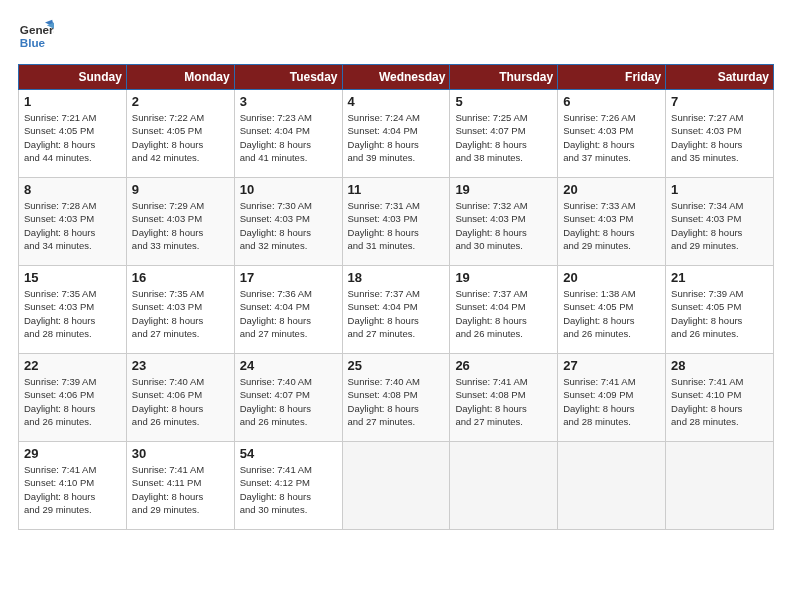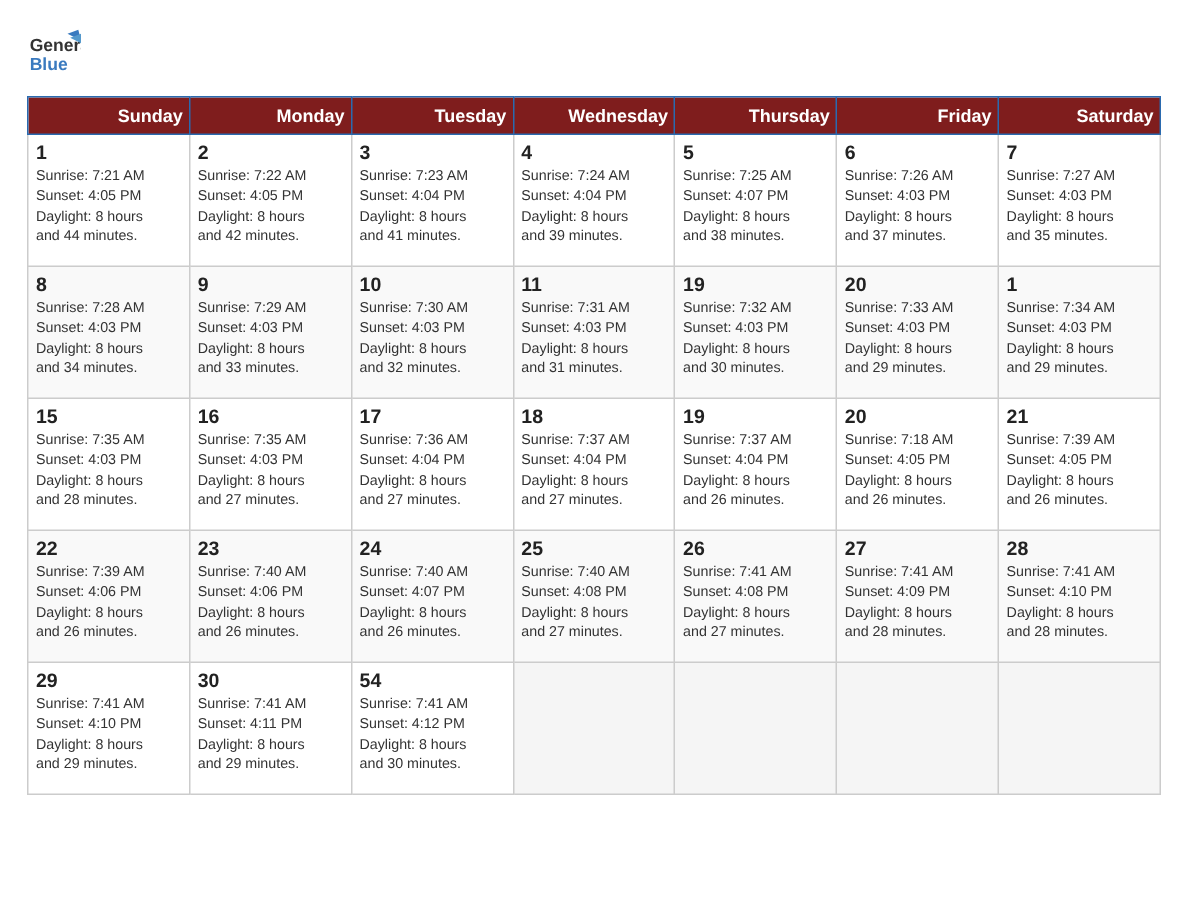--- a/index.html
+++ b/index.html
@@ -250,21 +250,21 @@
           </td>
           <td>
             <span class="day-num">19</span>
             <div class="cell-text" style="white-space: pre-line;">Sunrise: 7:37 AM
 Sunset: 4:04 PM
 Daylight: 8 hours
 and 26 minutes.</div>
           </td>
           <td>
             <span class="day-num">20</span>
-            <div class="cell-text" style="white-space: pre-line;">Sunrise: 7:18 AM
+            <div class="cell-text" style="white-space: pre-line;">Sunrise: 1:38 AM
 Sunset: 4:05 PM
 Daylight: 8 hours
 and 26 minutes.</div>
           </td>
           <td>
             <span class="day-num">21</span>
             <div class="cell-text" style="white-space: pre-line;">Sunrise: 7:39 AM
 Sunset: 4:05 PM
 Daylight: 8 hours
 and 26 minutes.</div>

